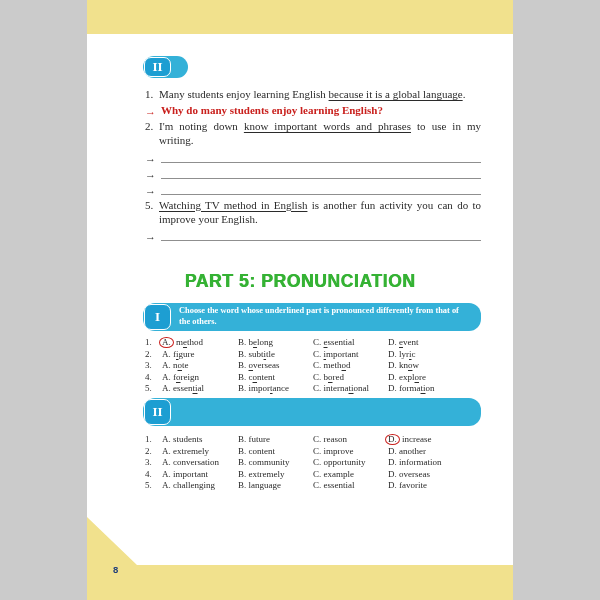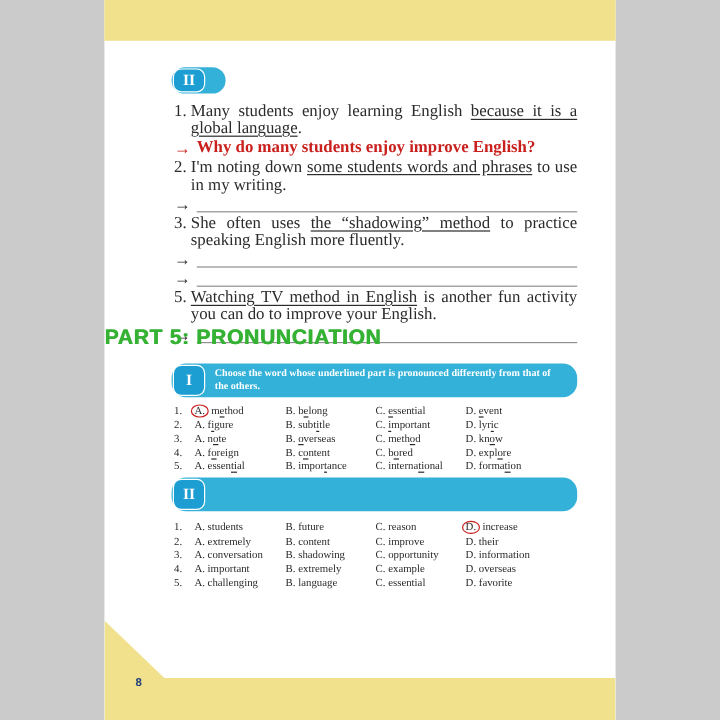--- a/index.html
+++ b/index.html
@@ -20,30 +20,30 @@
   .pill{position:absolute;left:56px;background:var(--blue);border-radius:12px;color:#fff;
     font-weight:bold;font-size:8.4px;line-height:10.6px;padding:3px 9px 3px 36px;}
   .pill .badge{position:absolute;left:1px;top:1px;bottom:1px;width:27px;background:var(--badge);
     border:1.5px solid #fff;border-radius:7px;display:flex;align-items:center;justify-content:center;
     font-size:13px;font-weight:bold;color:#fff;}
   .pill-writing{top:56px;height:22px;width:max-content;white-space:nowrap;display:flex;align-items:center;}
   .pill-two{width:338px;height:28px;}
   .pill-pron{top:303px;}
   .pill-stress{top:398px;}
   
-  .writing{position:absolute;left:58px;top:85px;width:336px;font-size:14px;line-height:14.2px;}
+  .writing{position:absolute;left:58px;top:85px;width:336px;font-size:11px;line-height:14.2px;}
   .sent{padding-left:14px;text-align:justify;margin-top:2px;}
   .sent .s-num{display:inline-block;width:14px;margin-left:-14px;}
   .sent .ul,.mc-word .ul{text-decoration:underline;text-underline-offset:1.5px;}
   .arrow-row{display:flex;align-items:flex-end;gap:5px;height:14px;margin-top:2px;}
   .arrow-row .arrow{line-height:12px;}
   .arrow-row .blank{flex:1;border-bottom:1px solid var(--rule);height:11px;margin-bottom:1px;}
   .arrow-row.answered{color:var(--red);font-weight:bold;}
   
-  .part-heading{position:absolute;left:0;top:271px;width:100%;
+  .part-heading{position:absolute;left:0;top:271px;width:100%;text-align:center;
     font-family:"Liberation Sans",sans-serif;font-weight:bold;font-size:17.5px;letter-spacing:.6px;
     color:var(--green);text-shadow:.6px 0 0 currentColor;}
   
   .mc-grid{position:absolute;left:58px;width:336px;display:grid;
     grid-template-columns:17px 76px 75px 75px auto;font-size:9px;line-height:11.6px;}
   .mc-one{top:337px;}
   .mc-two{top:434px;}
   .mc-label.circ{display:inline-block;border:1px solid var(--red);border-radius:50%;
     padding:0 2px;margin-left:-3px;line-height:9px;}
 </style>
@@ -56,28 +56,27 @@
     <div class="band-bottom"></div>
 
     <div class="pill pill-writing">
       <span class="badge">II</span>
     </div>
 
     <div class="writing" id="writing-items">
         <div class="sent"><span class="s-num">1.</span>Many students enjoy learning English <span class="ul">because it is a global language</span>.</div>
         <div class="arrow-row answered">
           <span class="arrow">→</span>
-          <span class="answer">Why do many students enjoy improve English?</span>
+          <span class="answer">Why do many students enjoy learning English?</span>
         </div>
-        <div class="sent"><span class="s-num">2.</span>I'm noting down <span class="ul">some students words and phrases</span> to use in my writing.</div>
+        <div class="sent"><span class="s-num">2.</span>I'm noting down <span class="ul">know important words and phrases</span> to use in my writing.</div>
         <div class="arrow-row">
           <span class="arrow">→</span>
           <div class="blank"></div>
         </div>
-        <div class="sent"><span class="s-num">3.</span>She often uses <span class="ul">the “shadowing” method</span> to practice speaking English more fluently.</div>
         <div class="arrow-row">
           <span class="arrow">→</span>
           <div class="blank"></div>
         </div>
         <div class="arrow-row">
           <span class="arrow">→</span>
           <div class="blank"></div>
         </div>
         <div class="sent"><span class="s-num">5.</span><span class="ul">Watching TV method in English</span> is another fun activity you can do to improve your English.</div>
         <div class="arrow-row">
@@ -128,24 +127,24 @@
     <div class="mc-grid mc-two" id="mc-stress">
         <span class="mc-num">1.</span>
         <div class="mc-cell"><span class="mc-label">A.</span> <span class="mc-word">students</span></div>
         <div class="mc-cell"><span class="mc-label">B.</span> <span class="mc-word">future</span></div>
         <div class="mc-cell"><span class="mc-label">C.</span> <span class="mc-word">reason</span></div>
         <div class="mc-cell"><span class="mc-label circ">D.</span> <span class="mc-word">increase</span></div>
         <span class="mc-num">2.</span>
         <div class="mc-cell"><span class="mc-label">A.</span> <span class="mc-word">extremely</span></div>
         <div class="mc-cell"><span class="mc-label">B.</span> <span class="mc-word">content</span></div>
         <div class="mc-cell"><span class="mc-label">C.</span> <span class="mc-word">improve</span></div>
-        <div class="mc-cell"><span class="mc-label">D.</span> <span class="mc-word">their</span></div>
+        <div class="mc-cell"><span class="mc-label">D.</span> <span class="mc-word">another</span></div>
         <span class="mc-num">3.</span>
         <div class="mc-cell"><span class="mc-label">A.</span> <span class="mc-word">conversation</span></div>
-        <div class="mc-cell"><span class="mc-label">B.</span> <span class="mc-word">shadowing</span></div>
+        <div class="mc-cell"><span class="mc-label">B.</span> <span class="mc-word">community</span></div>
         <div class="mc-cell"><span class="mc-label">C.</span> <span class="mc-word">opportunity</span></div>
         <div class="mc-cell"><span class="mc-label">D.</span> <span class="mc-word">information</span></div>
         <span class="mc-num">4.</span>
         <div class="mc-cell"><span class="mc-label">A.</span> <span class="mc-word">important</span></div>
         <div class="mc-cell"><span class="mc-label">B.</span> <span class="mc-word">extremely</span></div>
         <div class="mc-cell"><span class="mc-label">C.</span> <span class="mc-word">example</span></div>
         <div class="mc-cell"><span class="mc-label">D.</span> <span class="mc-word">overseas</span></div>
         <span class="mc-num">5.</span>
         <div class="mc-cell"><span class="mc-label">A.</span> <span class="mc-word">challenging</span></div>
         <div class="mc-cell"><span class="mc-label">B.</span> <span class="mc-word">language</span></div>

